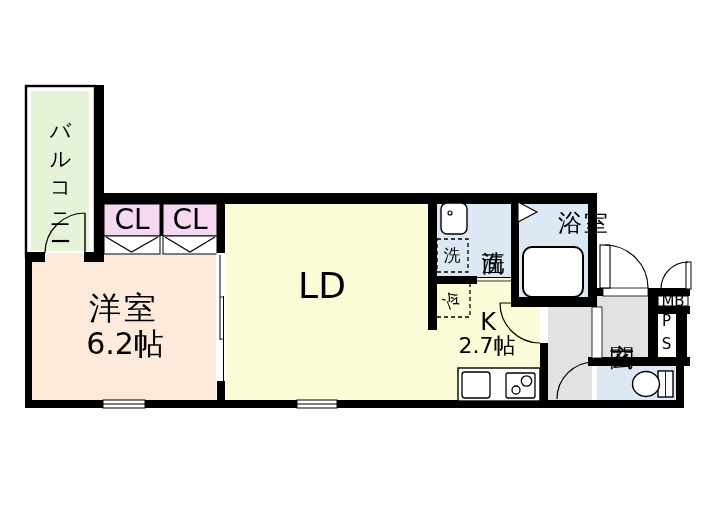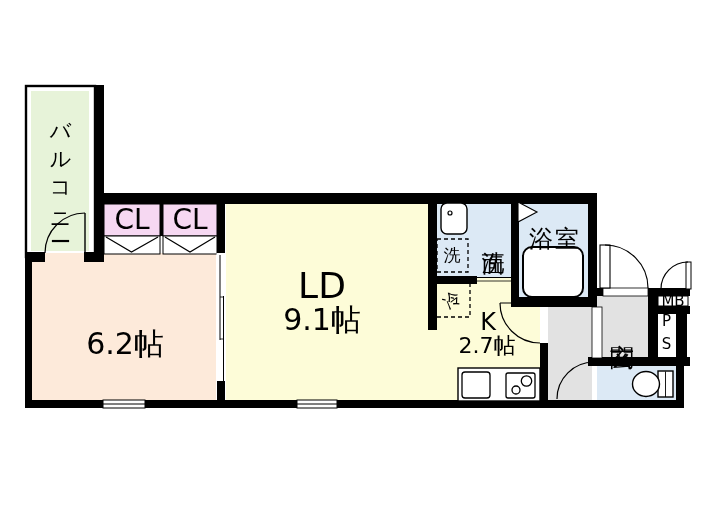--- a/index.html
+++ b/index.html
@@ -142,31 +142,31 @@
     <g>
       <path d="M557,399 A37,37 0 0 1 594,362" class="ln"></path>
     </g>
   </svg>
 
   <div class="lbl v" style="left:60px;top:172px;font-size:21px;letter-spacing:7px;">バルコニー</div>
 
   <div class="lbl" style="left:132px;top:220px;font-size:28px;">CL</div>
   <div class="lbl" style="left:190px;top:220px;font-size:28px;">CL</div>
 
+  <div class="lbl" style="left:124px;top:308px;font-size:32px;letter-spacing:3px;">洋室</div>
   <div class="lbl" style="left:125px;top:344px;font-size:30px;">6.2帖</div>
 
   <div class="lbl" style="left:322px;top:286px;font-size:36px;">LD</div>
-  <div class="lbl" style="left:322px;top:320px;font-size:30px;">9.1帖</div>
 
   <div class="lbl" style="left:488px;top:322px;font-size:24px;">K</div>
   <div class="lbl" style="left:487px;top:346px;font-size:22px;text-align:center;">2.7帖</div>
 
   <div class="lbl v" style="left:493px;top:236px;font-size:23px;letter-spacing:3px;">洗面</div>
 
-  <div class="lbl" style="left:555px;top:223px;font-size:24px;letter-spacing:2px;margin-top:16px;">浴室</div>
+  <div class="lbl" style="left:584px;top:223px;font-size:24px;letter-spacing:2px;">浴室</div>
 
   <div class="lbl v" style="left:622px;top:328px;font-size:24px;letter-spacing:3px;">玄関</div>
 
   <div class="lbl" style="left:452px;top:255px;font-size:17px;">洗</div>
   <div class="lbl" style="left:452px;top:300px;font-size:17px;transform:translate(-50%,-50%) rotate(-38deg);">冷</div>
 
   <div class="lbl" style="left:673px;top:301px;font-size:15px;">MB</div>
   <div class="lbl vu" style="left:666px;top:335px;font-size:15px;letter-spacing:5px;">PS</div>
 </div>
 

